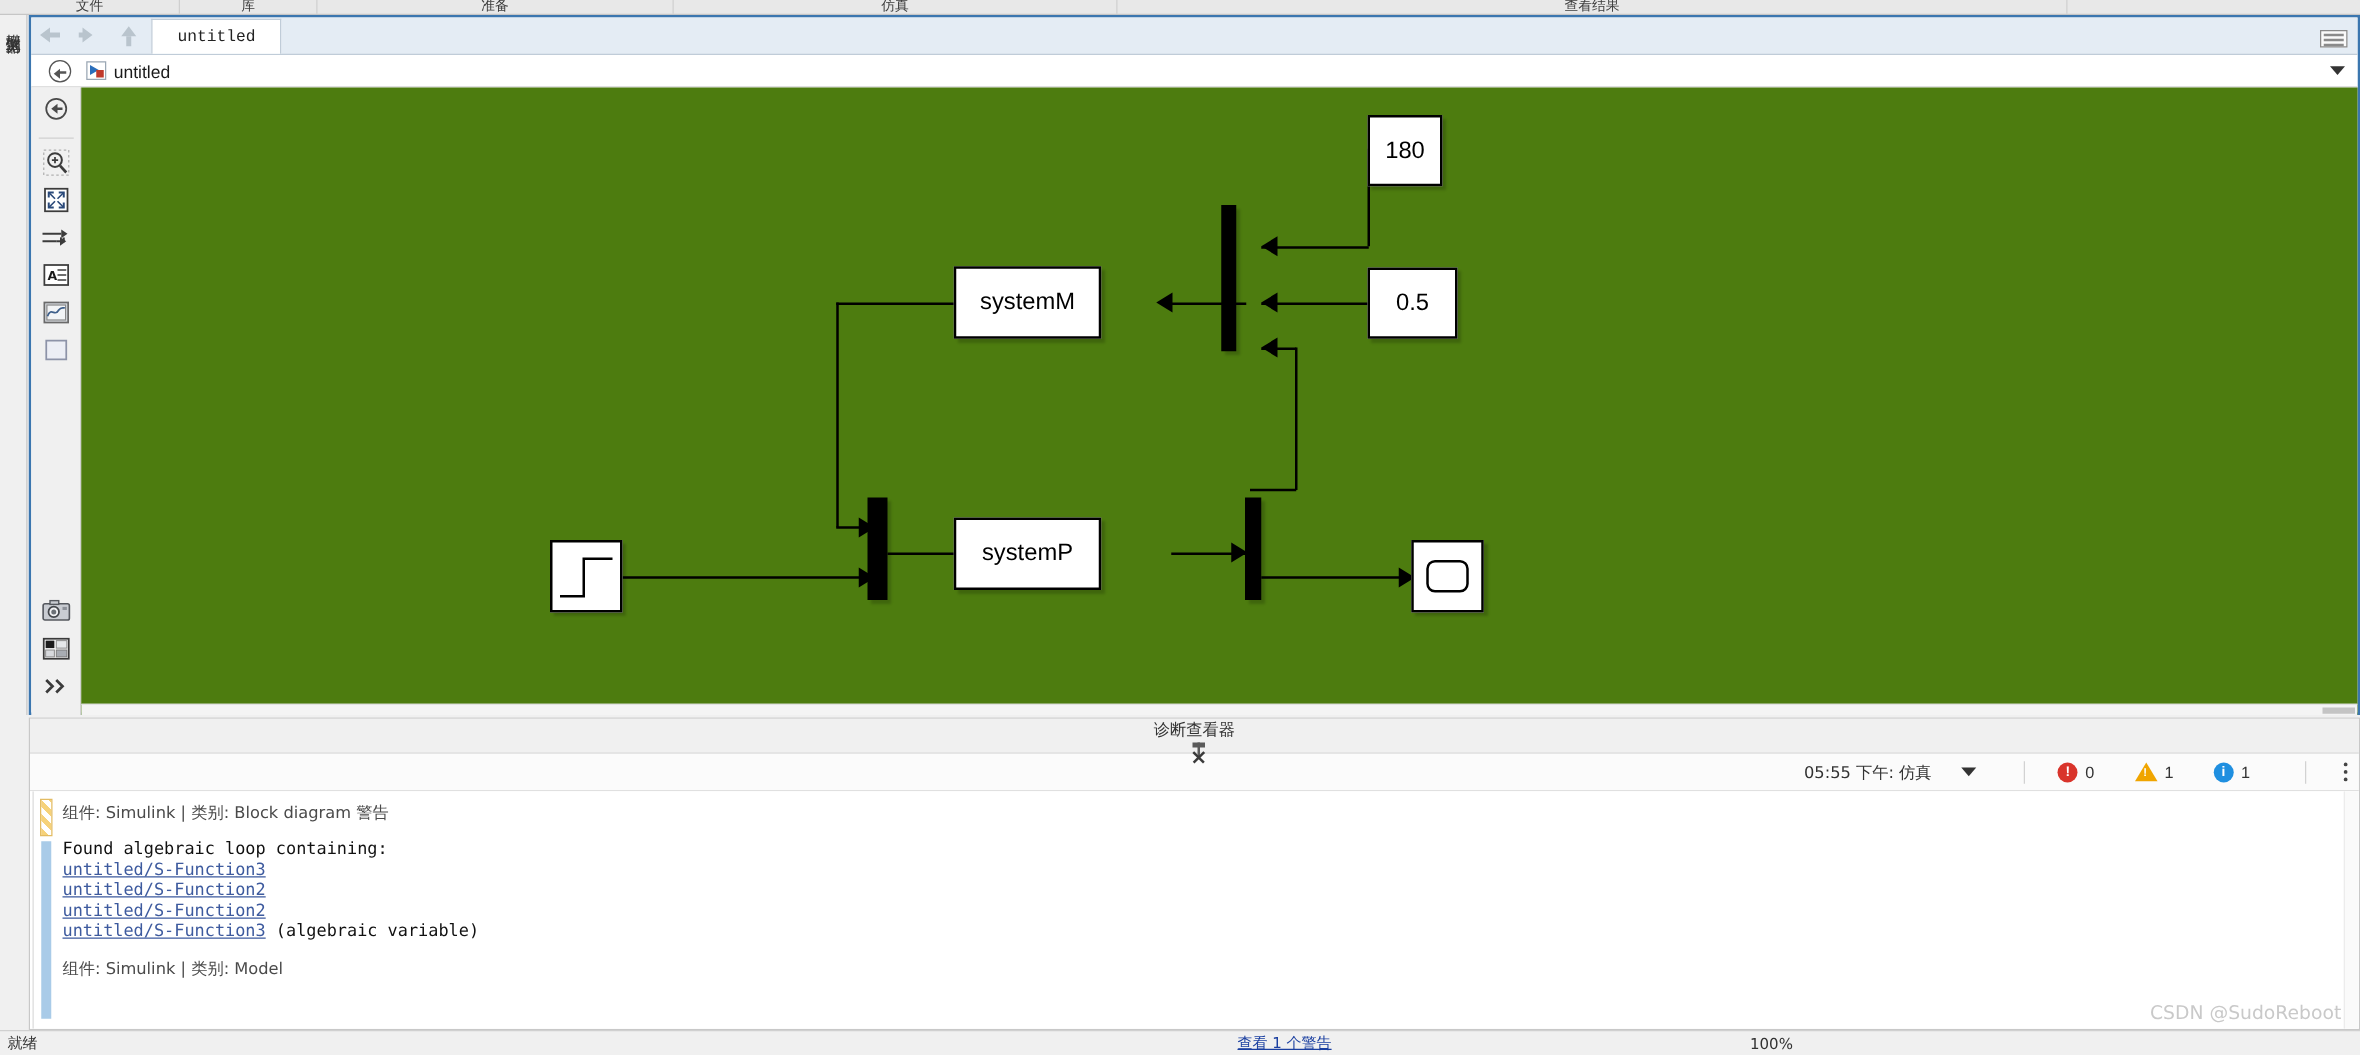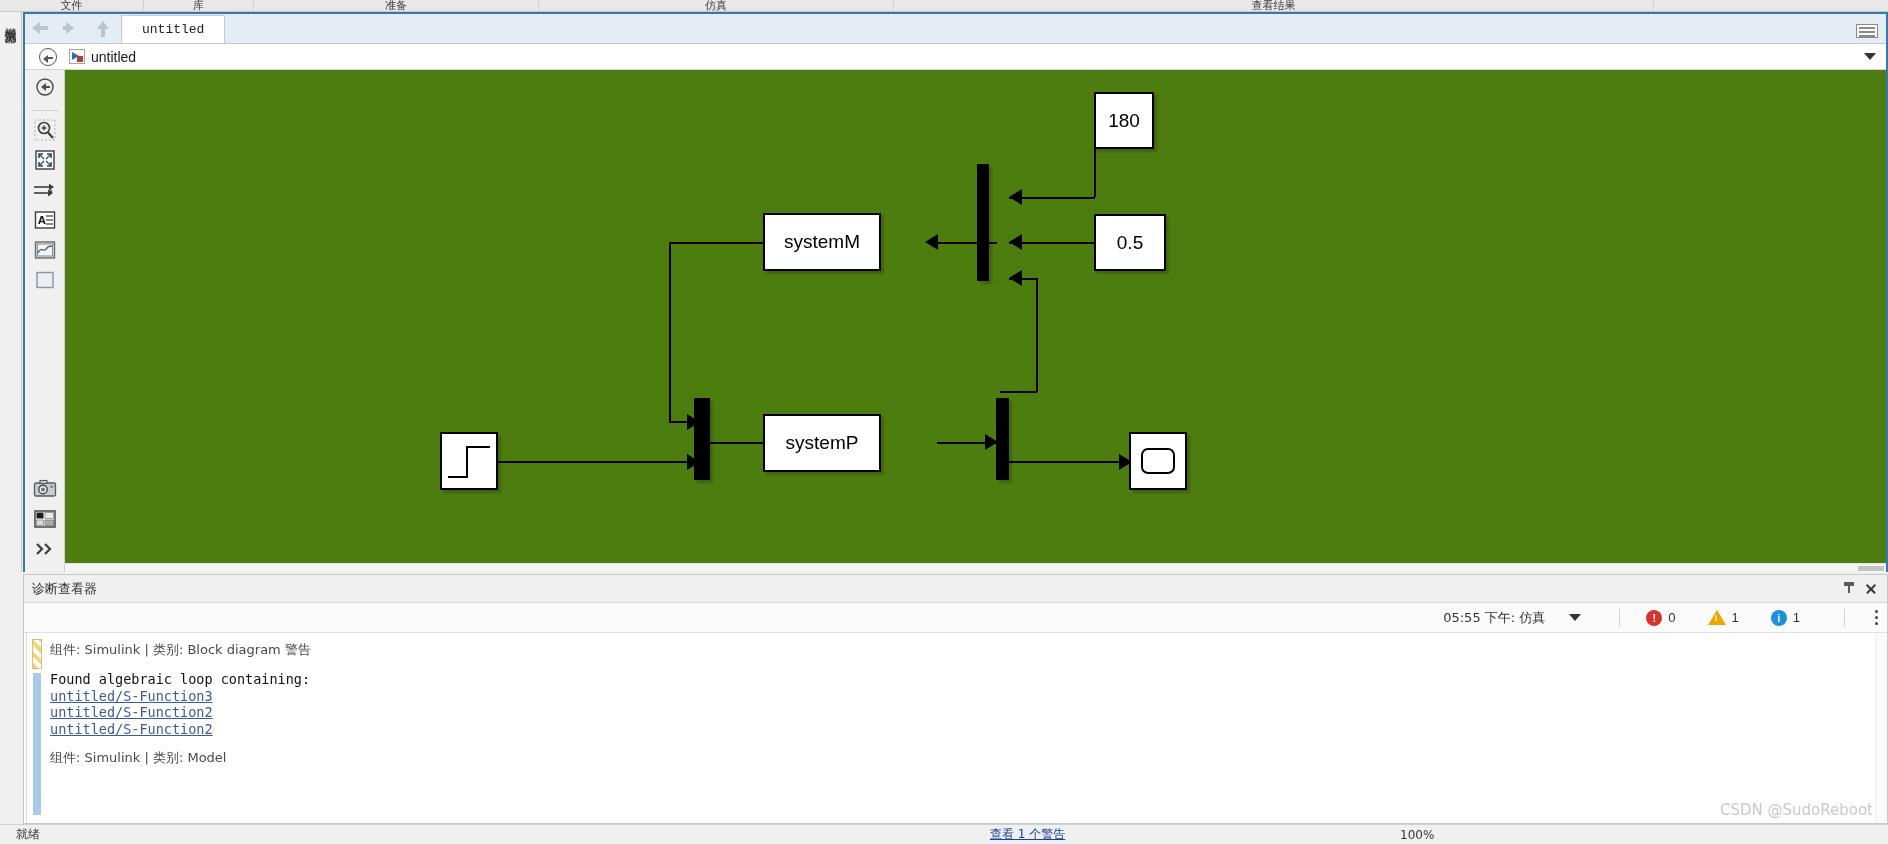--- a/index.html
+++ b/index.html
@@ -167,20 +167,21 @@
   
   .diag {
     position: absolute; left: 23px; top: 574px; width: 1865px; height: 250px;
     background: #fff; border: 1px solid #c8c8c8;
   }
   .diag-title {
     height: 28px; background: #f0f0f0; border-bottom: 1px solid #d8d8d8;
     display: flex; align-items: center; padding: 0 8px;
     font-size: 13px; color: #333;
     font-family: Liberation Serif, serif;
+    flex-direction: column;
   }
   .diag-title .spacer { flex: 1; }
   .pin-icon, .close-icon { width: 16px; height: 16px; position: relative; margin-left: 6px; }
   .pin-icon::before { content:''; position:absolute; left:7px; top:1px; width:2px; height:11px; background:#5a5a5a; }
   .pin-icon::after { content:''; position:absolute; left:3px; top:1px; width:10px; height:4px; background:#5a5a5a; }
   .close-icon::before, .close-icon::after {
     content:''; position:absolute; left:2px; top:7px; width:12px; height:1.6px; background:#3a3a3a;
   }
   .close-icon::before { transform: rotate(45deg); }
   .close-icon::after { transform: rotate(-45deg); }
@@ -232,21 +233,21 @@
   .diag-vscroll { position: absolute; right: 0; top: 0; width: 12px; height: 190px; background: #fafafa; border-left: 1px solid #ececec; }
 
   
   .statusbar {
     position: absolute; left: 0; bottom: 0; width: 1888px; height: 20px;
     background: #f0f0f0; border-top: 1px solid #d0d0d0;
     display: flex; align-items: center;
     font-size: 12px; color: #333;
     font-family: "DejaVu Sans", sans-serif;
   }
-  .statusbar .s-ready { margin-left: 16px; }
+  .statusbar .s-ready { margin-left: 6px; }
   .statusbar .s-warn { position: absolute; left: 990px; color: #1a3fa0; text-decoration: underline; }
   .statusbar .s-zoom { position: absolute; left: 1400px; color: #333; }
 </style>
 </head>
 <body>
 
 <div class="menubar">
   <div class="mi" style="width:144px">文件</div>
   <div class="mi" style="width:110px">库</div>
   <div class="mi" style="width:285px">准备</div>
@@ -483,20 +484,21 @@
     <div class="stripe-warn"></div>
     <div class="stripe-blue"></div>
 
     <div class="msg-block">
       <div class="hdr">组件: Simulink | 类别: Block diagram 警告</div>
       <div style="height:12px"></div>
       <div class="mono">Found algebraic loop containing:</div>
       <div class="mono"><a class="lnk" href="#">untitled/S-Function3</a></div>
       <div class="mono"><a class="lnk" href="#">untitled/S-Function2</a></div>
       <div class="mono"><a class="lnk" href="#">untitled/S-Function2</a></div>
+      <div class="mono"><a class="lnk" href="#">untitled/S-Function3</a><span> (algebraic variable)</span></div>
       <div style="height:12px"></div>
       <div class="hdr">组件: Simulink | 类别: Model</div>
     </div>
 
     <div class="diag-vscroll"></div>
     <div class="watermark">CSDN @SudoReboot</div>
   </div>
 </div>
 
 <div class="statusbar">

